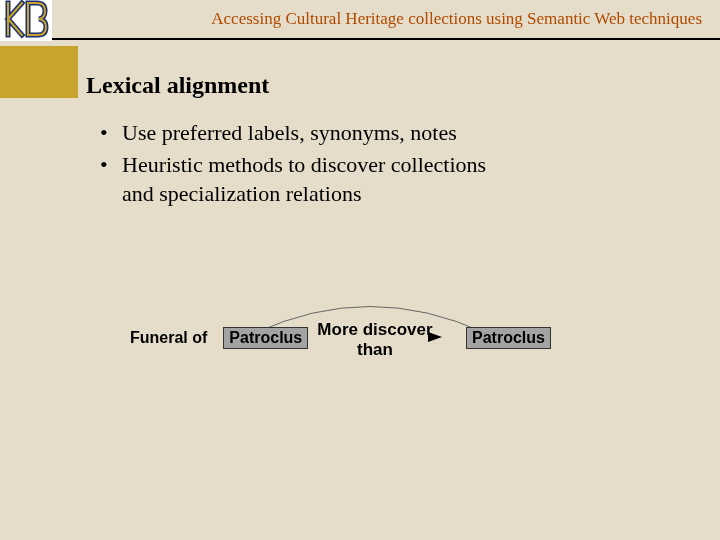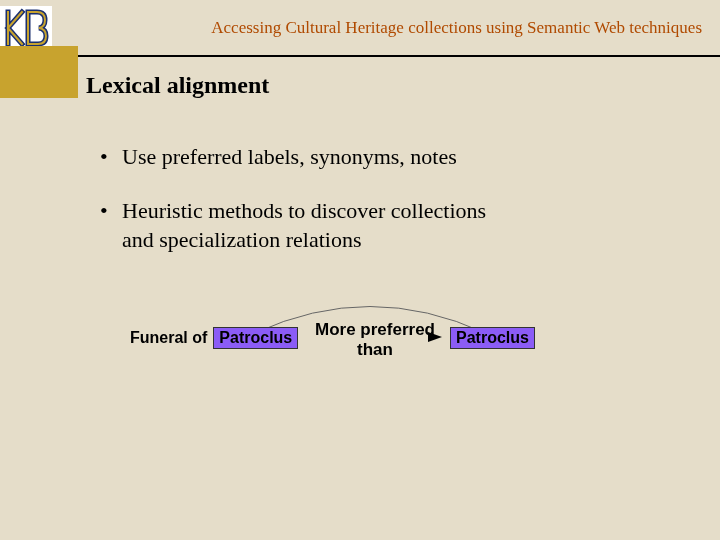--- a/index.html
+++ b/index.html
@@ -6,21 +6,21 @@
   body {
     width: 720px;
     height: 540px;
     background: #e5ddc9;
     font-family: Georgia, 'Times New Roman', serif;
     position: relative;
     overflow: hidden;
   }
   .header {
     position: relative;
-    height: 57px;
+    height: 40px;
     border-bottom: 2px solid #000;
     display: flex;
     align-items: center;
   }
   .logo {
     width: 52px;
     height: 44px;
     background: #fff;
     display: flex;
     align-items: center;
@@ -59,52 +59,52 @@
     top: 118px;
     font-size: 22px;
     color: #000;
     line-height: 1.35;
   }
   .bullets li {
     list-style: none;
     position: relative;
     padding-left: 22px;
     margin-bottom: 2px;
-    margin-top: 24px;
   }
   .bullets li::before {
     content: "•";
     position: absolute;
     left: 0;
     top: 0;
   }
   .diagram {
     position: absolute;
     left: 130px;
     top: 300px;
     width: 460px;
     height: 70px;
   }
   .term-box {
     border: 1px solid #333;
-    background: #8b5cf6;
+    background: #a3a3a3;
     padding: 1px 5px;
     font-family: Arial, sans-serif;
     font-size: 16px;
     font-weight: bold;
     color: #000;
     display: inline-block;
+    margin-left: 16px;
   }
   .left-group {
     position: absolute;
     left: 0;
     top: 27px;
     display: flex;
     align-items: center;
-    gap: 6px;
+    gap: 0;
   }
   .prefix {
     font-family: Arial, sans-serif;
     font-size: 16px;
     font-weight: bold;
     color: #000;
   }
   .relation {
     position: absolute;
     left: 185px;
@@ -165,16 +165,16 @@
 </ul>
 
 <div class="diagram">
   <svg class="arc" viewBox="0 0 250 40">
     <path d="M 10 38 Q 125 -15 240 38" stroke="#666" stroke-width="1" fill="none"></path>
   </svg>
   <div class="left-group">
     <span class="prefix">Funeral of</span>
     <span class="term-box">Patroclus</span>
   </div>
-  <div class="relation">More preferred than</div>
+  <div class="relation">More discover than</div>
   <div class="arrow"></div>
   <span class="term-box right-box">Patroclus</span>
 </div>
 
 </body></html>

